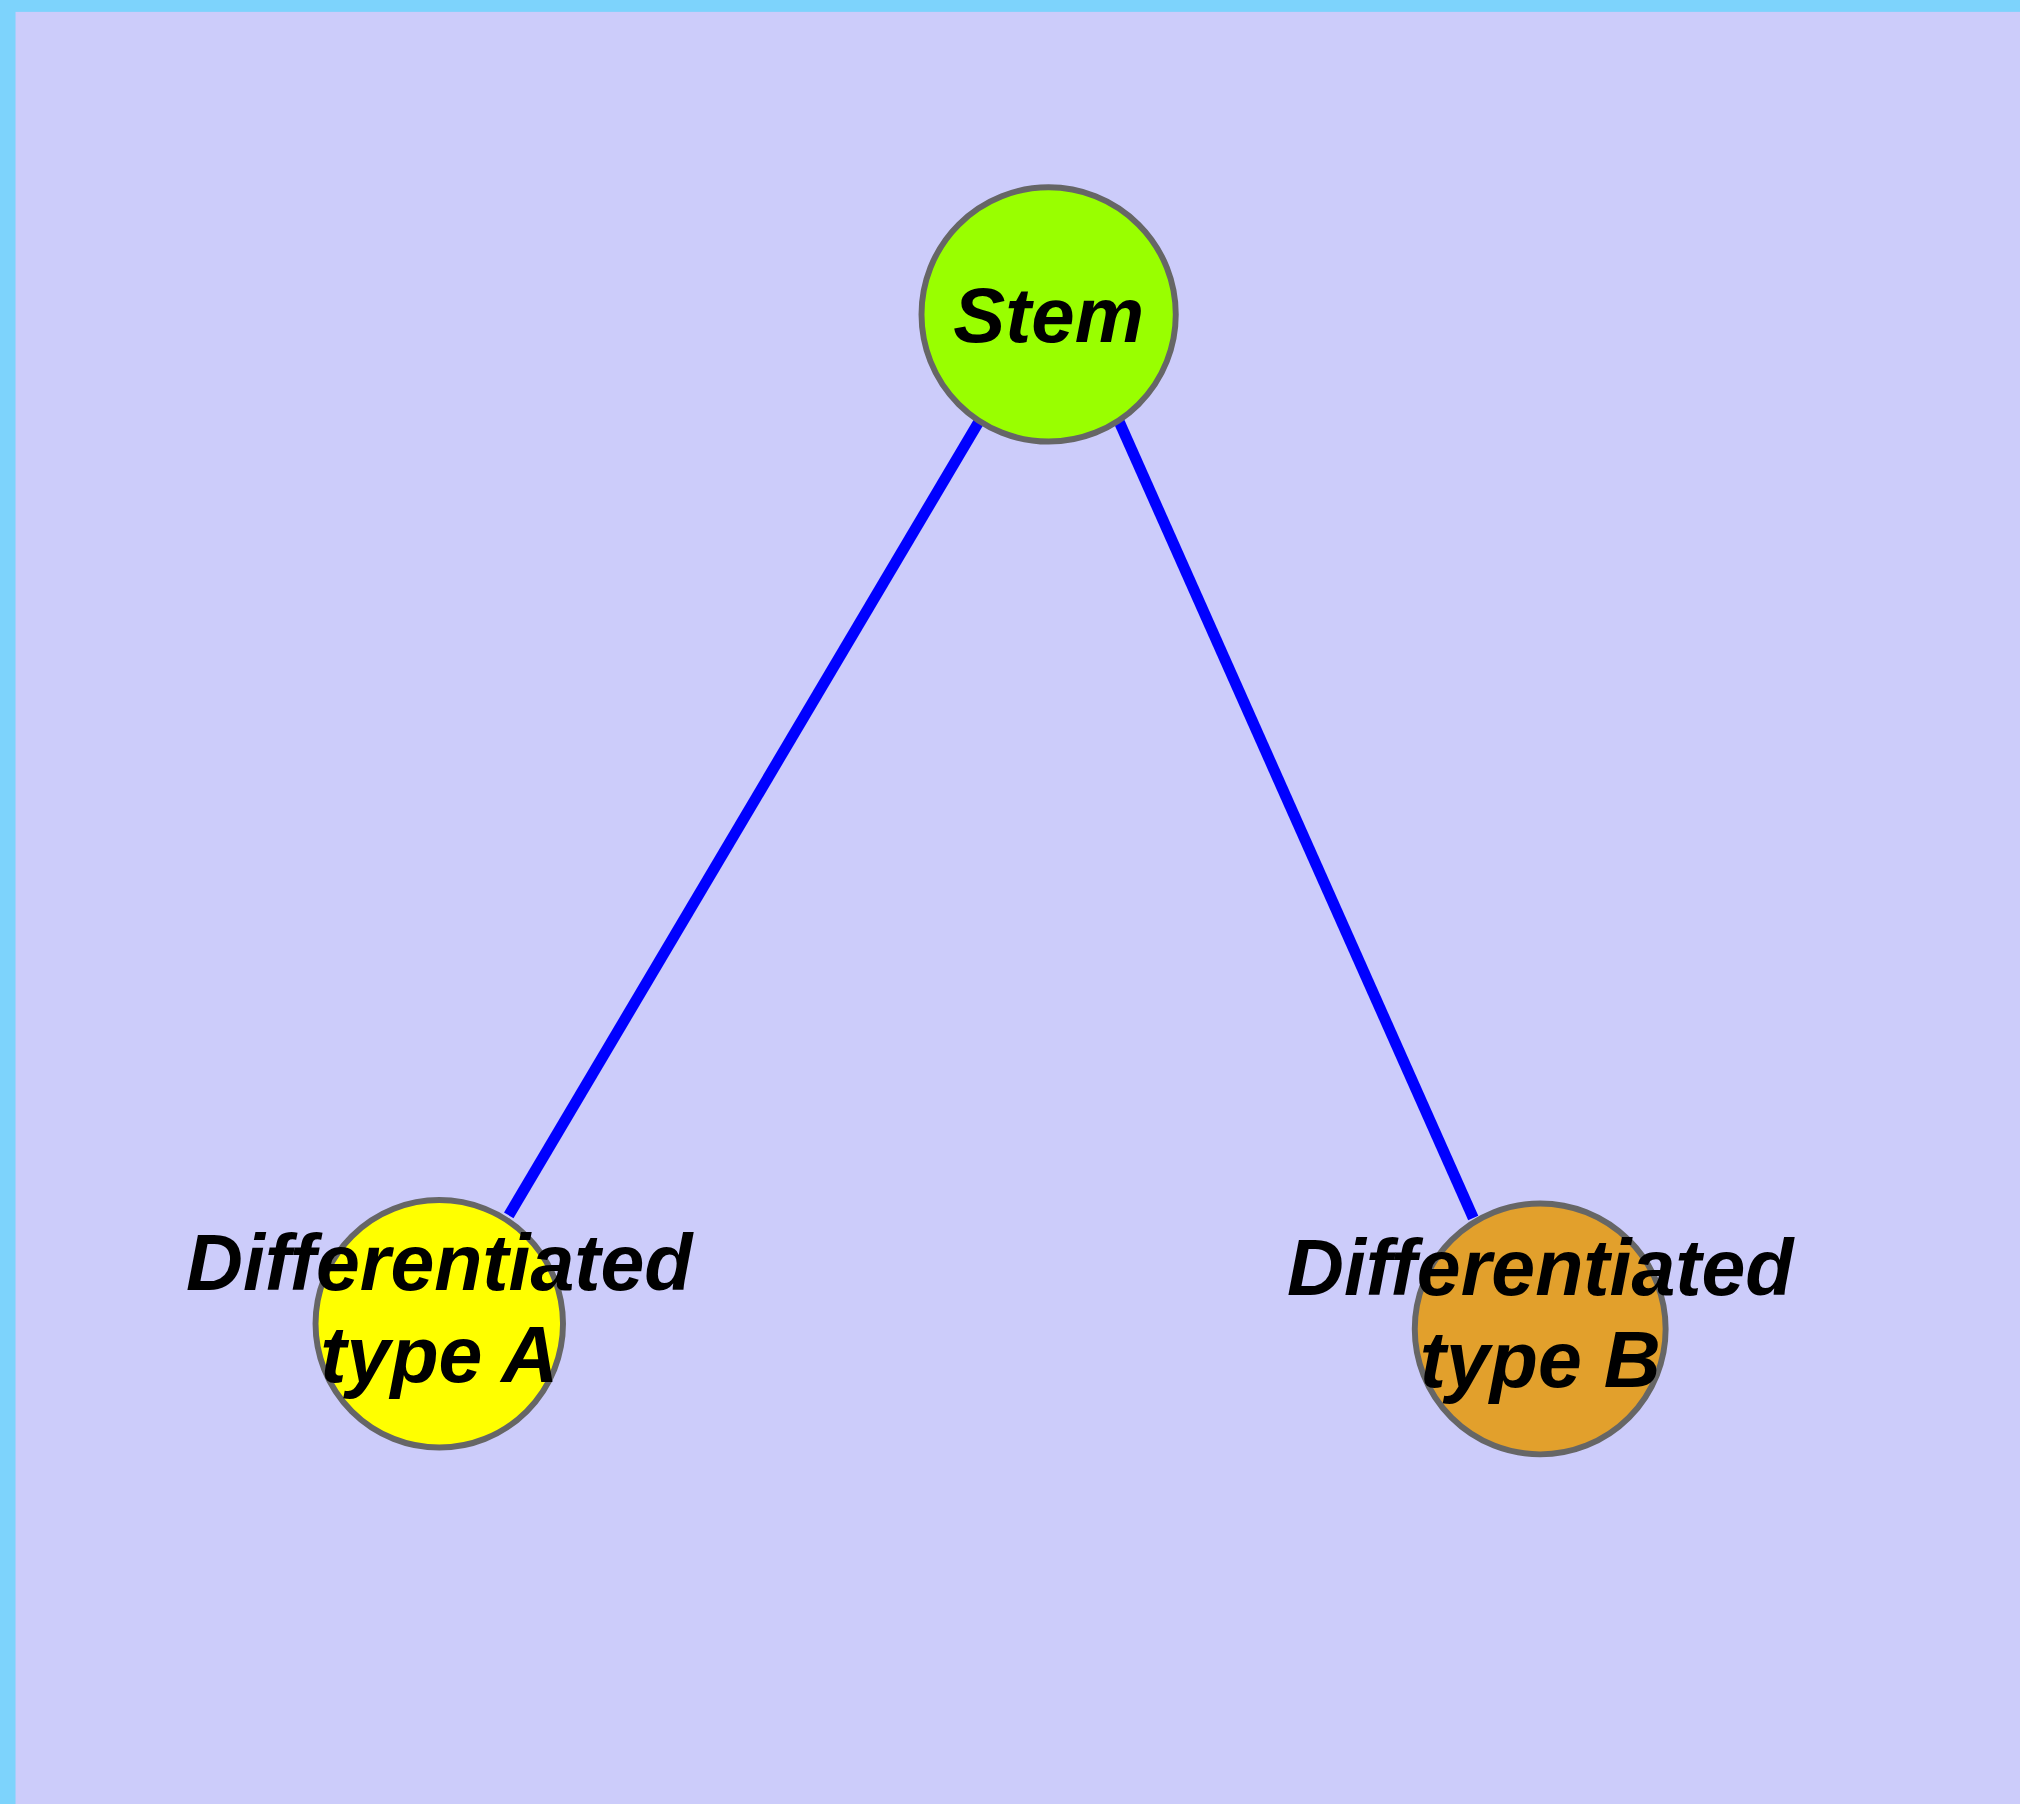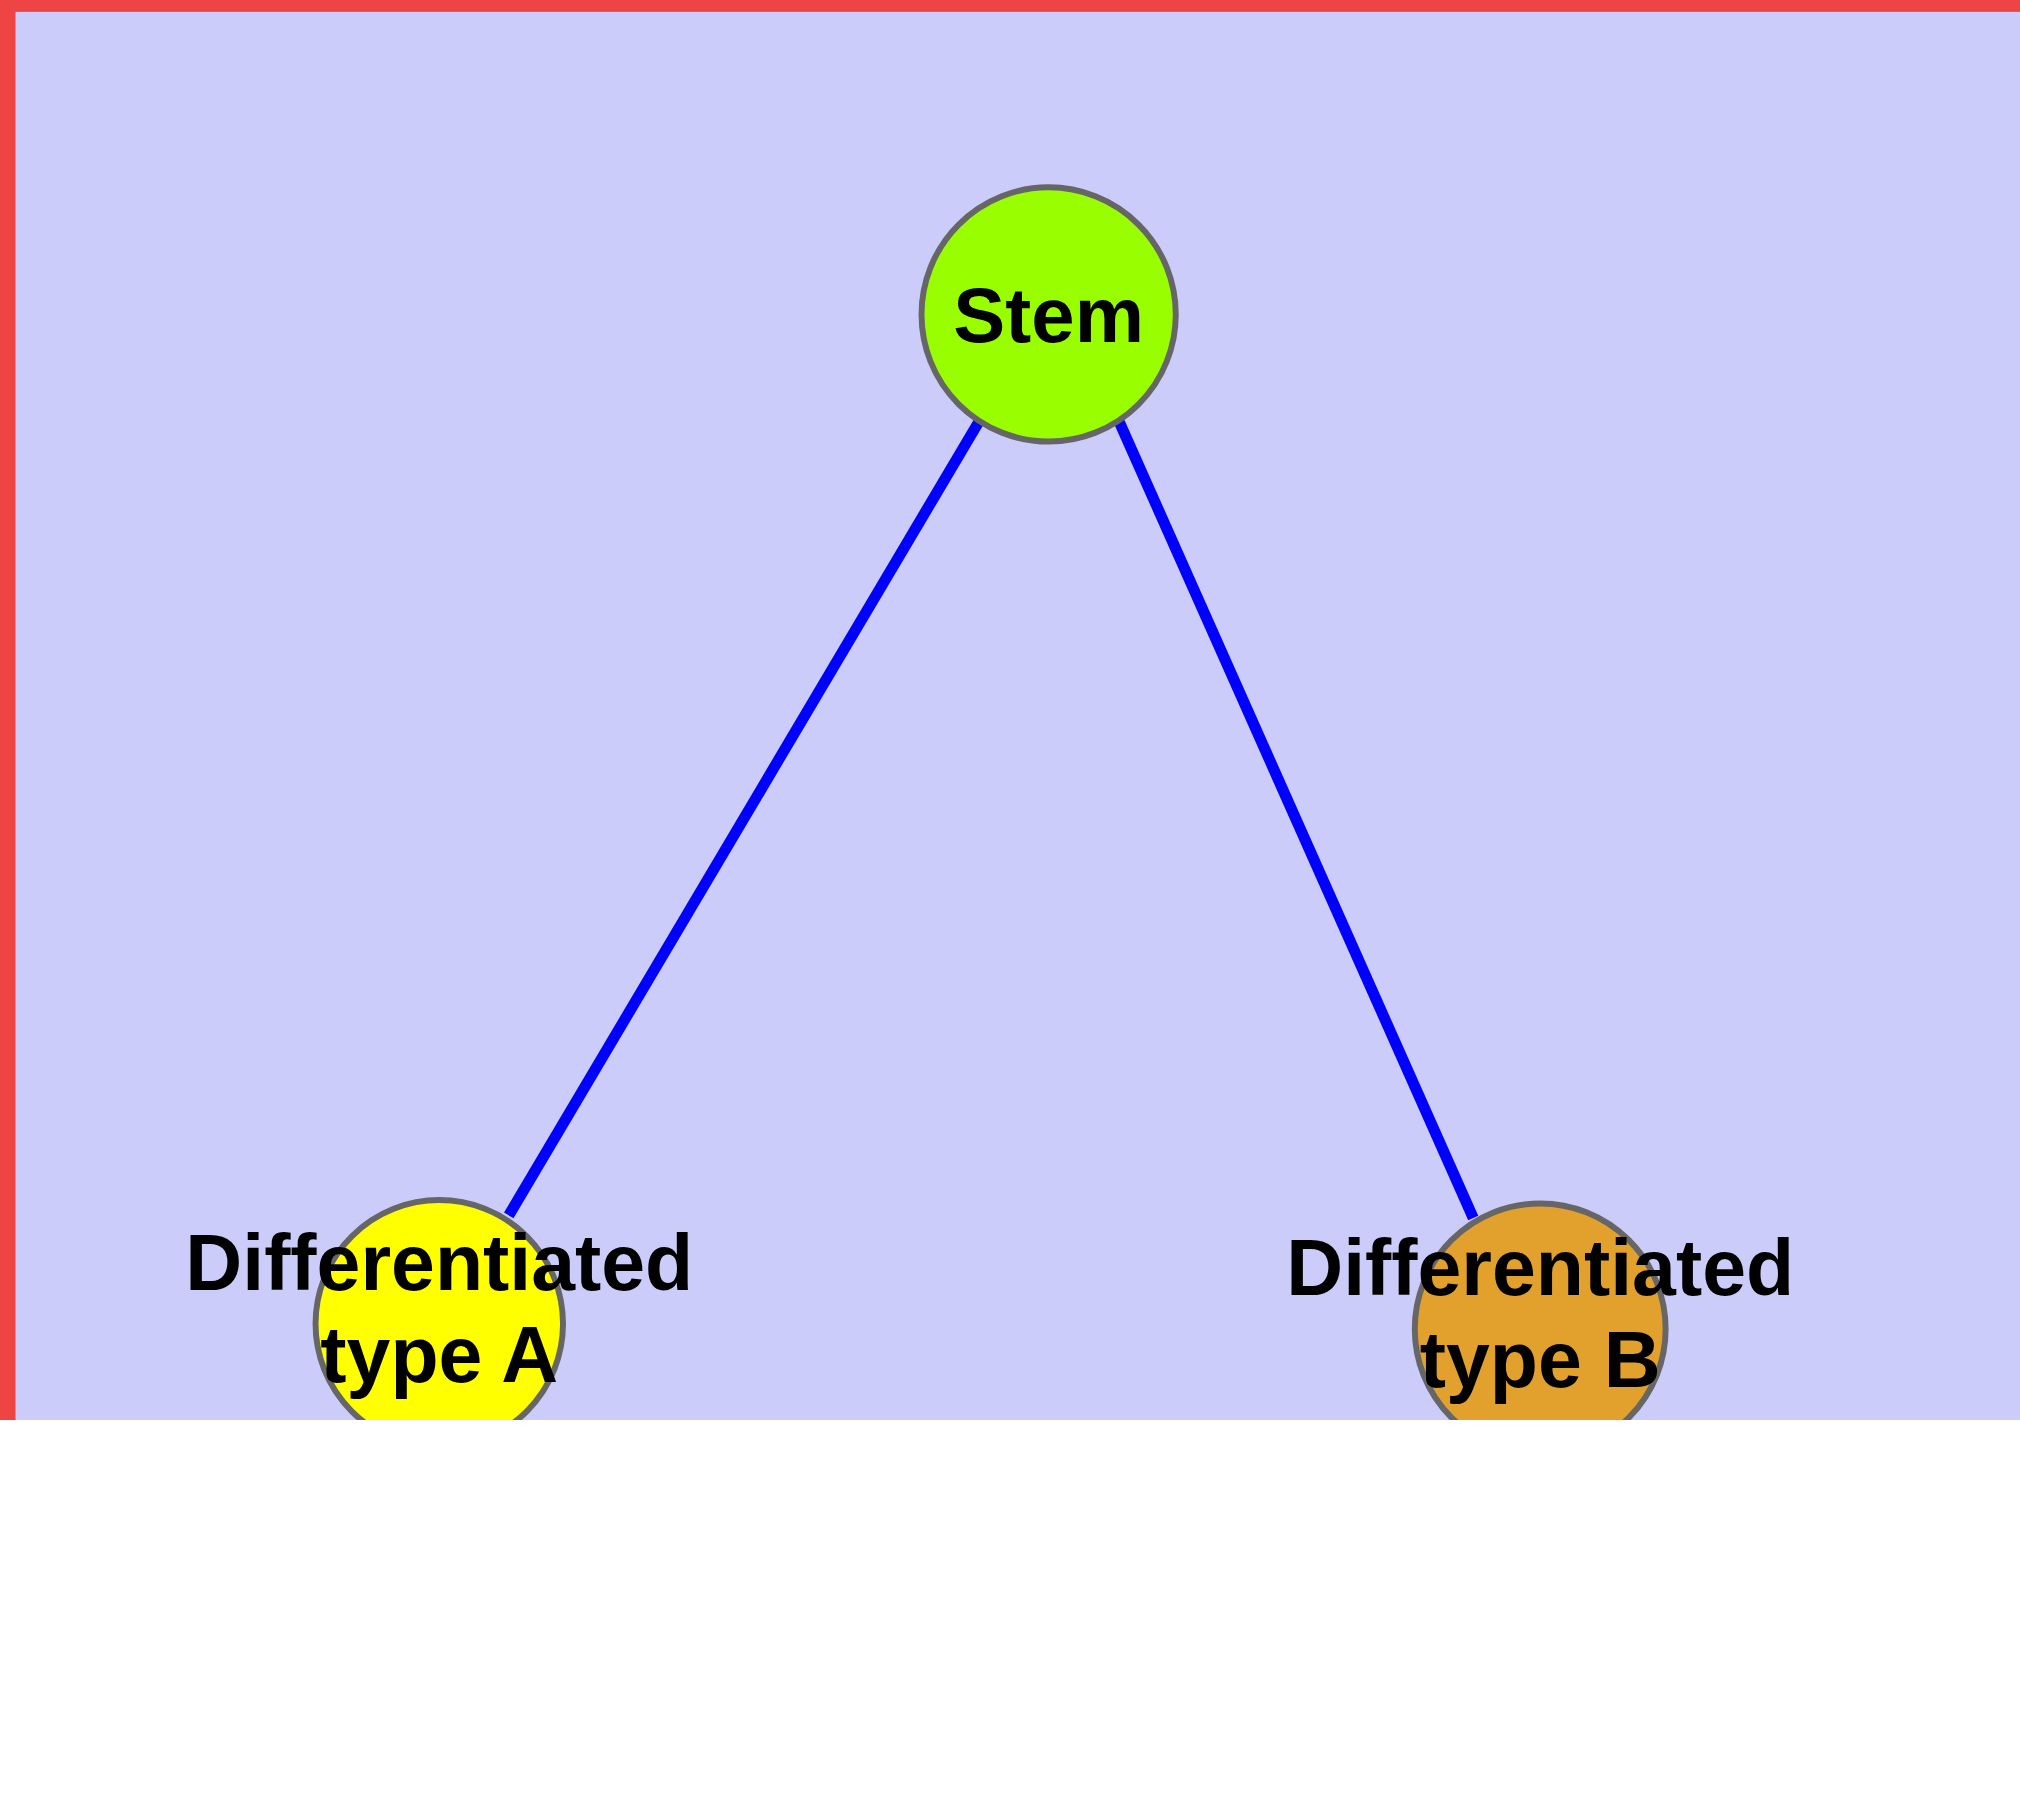--- a/index.html
+++ b/index.html
@@ -3,23 +3,24 @@
 <meta charset="utf-8">
 <style>
   html, body {
     margin: 0;
     padding: 0;
     background: #ffffff;
   }
   #canvas-wrap {
     position: relative;
     width: 2021px;
-    height: 1420px;
-    background: #ef4444;
+    height: 1804px;
+    background: #7dd3fc;
     overflow: hidden;
+    font-style: italic;
   }
   #graph-svg {
     position: absolute;
     left: 0;
     top: 0;
     width: 2021px;
     height: 1812px;
     display: block;
   }
   .node-label {

